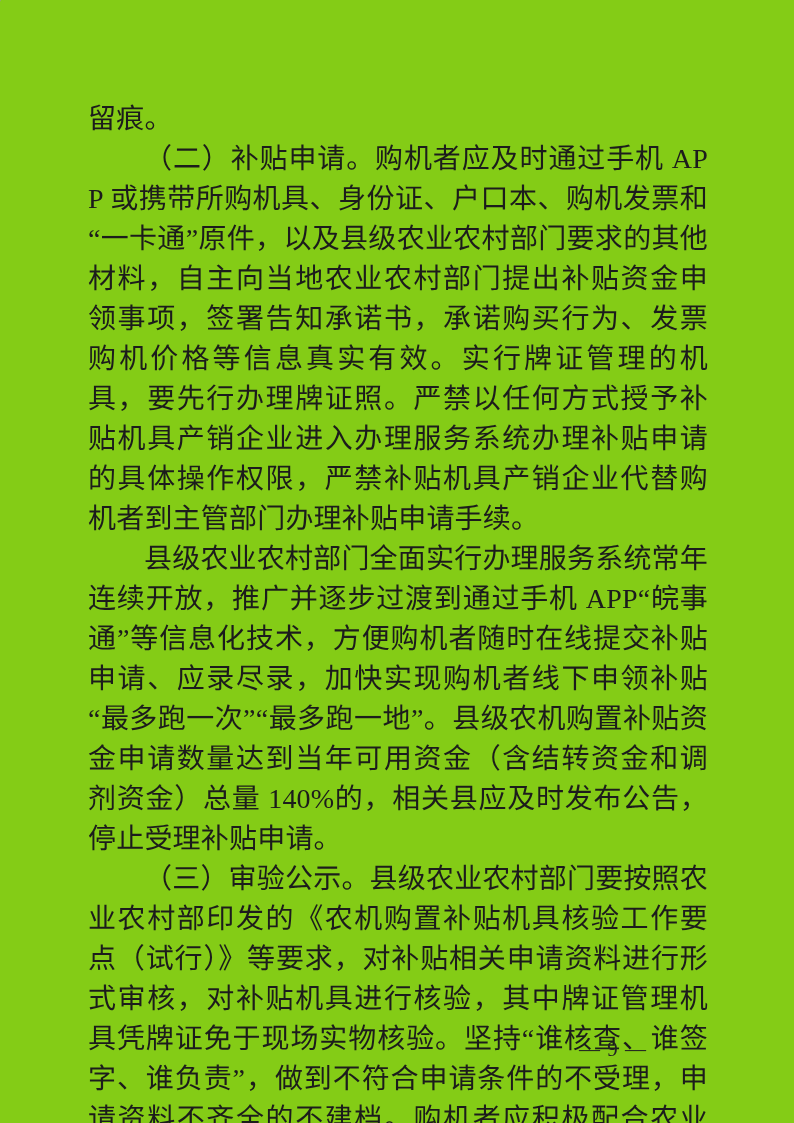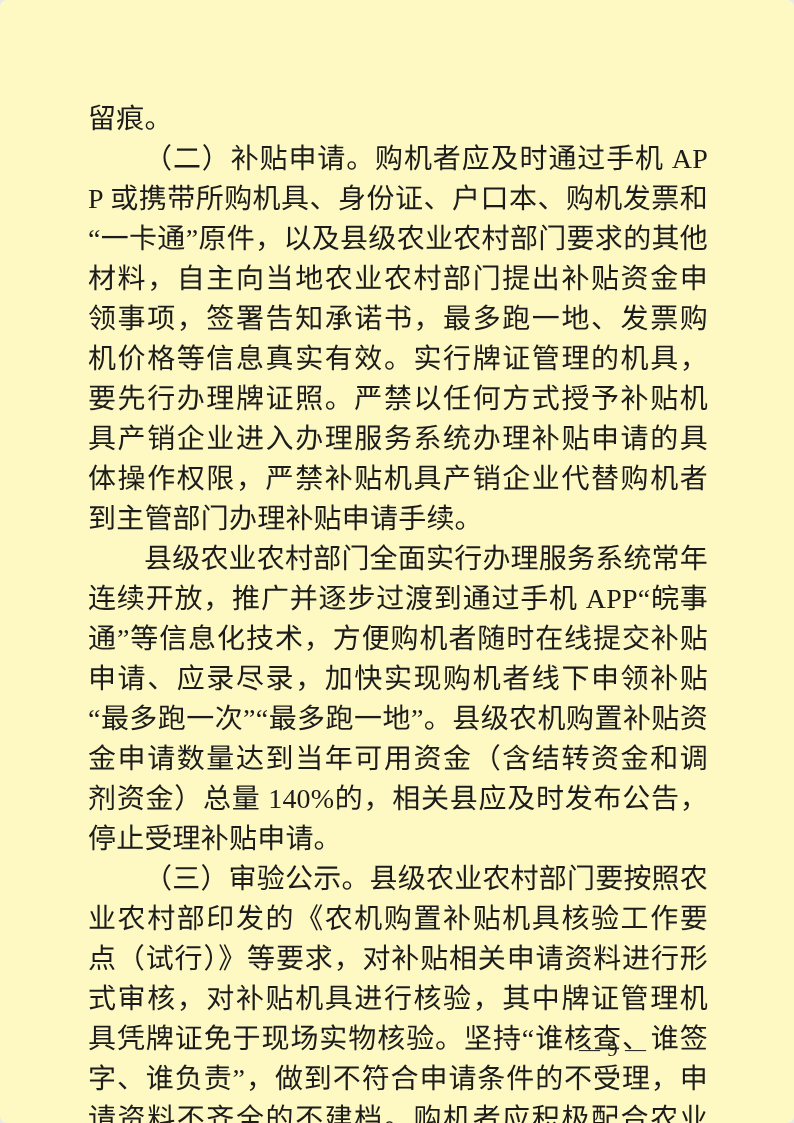--- a/index.html
+++ b/index.html
@@ -4,25 +4,24 @@
 <style>
   html, body {
     margin: 0;
     padding: 0;
     background: #e9e9e9;
   }
   .page {
     position: relative;
     width: 794px;
     height: 1123px;
-    background: #fef9c3;
+    background: #84cc16;
     overflow: hidden;
     font-family: "Liberation Serif", "DejaVu Serif", serif;
     color: #1c1c1c;
-    border-radius: 7px;
   }
   .doc-body {
     position: absolute;
     left: 88px;
     top: 99px;
     width: 620px;
     font-size: 28px;
     line-height: 40px;
     text-align: justify;
     text-justify: inter-character;
@@ -61,20 +60,20 @@
 </style>
 </head>
 <body>
 
 <div class="page">
 
   <div class="corner-artifact"></div>
 
   <div class="doc-body">
     <p class="no-indent">留痕。</p>
-    <p>（二）补贴申请。购机者应及时通过手机 APP 或携带所购机具、身份证、户口本、购机发票和“一卡通”原件，以及县级农业农村部门要求的其他材料，自主向当地农业农村部门提出补贴资金申领事项，签署告知承诺书，最多跑一地、发票购机价格等信息真实有效。实行牌证管理的机具，要先行办理牌证照。严禁以任何方式授予补贴机具产销企业进入办理服务系统办理补贴申请的具体操作权限，严禁补贴机具产销企业代替购机者到主管部门办理补贴申请手续。</p>
+    <p>（二）补贴申请。购机者应及时通过手机 APP 或携带所购机具、身份证、户口本、购机发票和“一卡通”原件，以及县级农业农村部门要求的其他材料，自主向当地农业农村部门提出补贴资金申领事项，签署告知承诺书，承诺购买行为、发票购机价格等信息真实有效。实行牌证管理的机具，要先行办理牌证照。严禁以任何方式授予补贴机具产销企业进入办理服务系统办理补贴申请的具体操作权限，严禁补贴机具产销企业代替购机者到主管部门办理补贴申请手续。</p>
     <p>县级农业农村部门全面实行办理服务系统常年连续开放，推广并逐步过渡到通过手机 APP“皖事通”等信息化技术，方便购机者随时在线提交补贴申请、应录尽录，加快实现购机者线下申领补贴“最多跑一次”“最多跑一地”。县级农机购置补贴资金申请数量达到当年可用资金（含结转资金和调剂资金）总量 140%的，相关县应及时发布公告，停止受理补贴申请。</p>
     <p>（三）审验公示。县级农业农村部门要按照农业农村部印发的《农机购置补贴机具核验工作要点（试行）》等要求，对补贴相关申请资料进行形式审核，对补贴机具进行核验，其中牌证管理机具凭牌证免于现场实物核验。坚持“谁核查、谁签字、谁负责”，做到不符合申请条件的不受理，申请资料不齐全的不建档。购机者应积极配合农业农村、财政等部门开展机具核查工作。鼓励县乡在购机集中地或当地行政服务大厅等开展受理申请核实登记等工作。对由于无法移动等原</p>
   </div>
 
   <div class="page-number">— 9 —</div>
 
 </div>
 
 </body></html>

